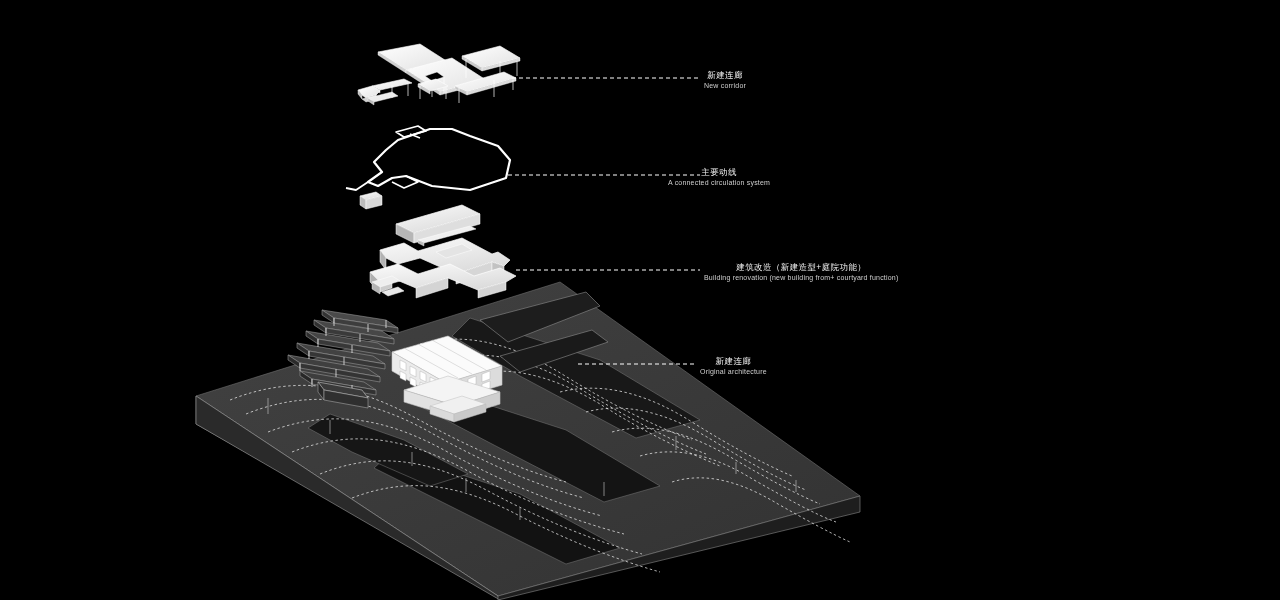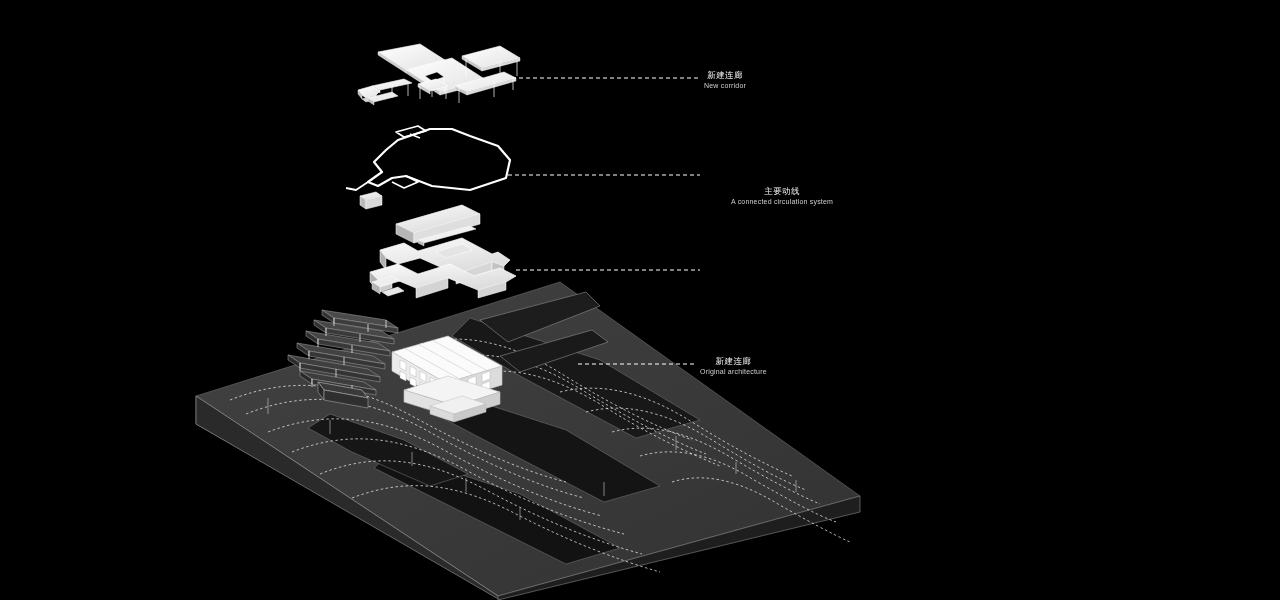--- a/index.html
+++ b/index.html
@@ -301,24 +301,28 @@
     </g>
   </svg>
 
   <div class="labels">
 
     <div class="label" style="left:704px;top:70px;">
       <div class="cn">新建连廊</div>
       <div class="en">New corridor</div>
     </div>
 
-    <div class="label" style="left:731px;top:167px;margin-top:19px;">
+    <div class="label" style="left:668px;top:167px;">
       <div class="cn">主要动线</div>
       <div class="en">A connected circulation system</div>
     </div>
 
+    <div class="label" style="left:704px;top:262px;">
+      <div class="cn">建筑改造（新建造型+庭院功能）</div>
+      <div class="en">Building renovation (new building from+ courtyard function)</div>
+    </div>
 
     <div class="label" style="left:700px;top:356px;">
       <div class="cn">新建连廊</div>
       <div class="en">Original architecture</div>
     </div>
   </div>
 </div>
 
 </body></html>

